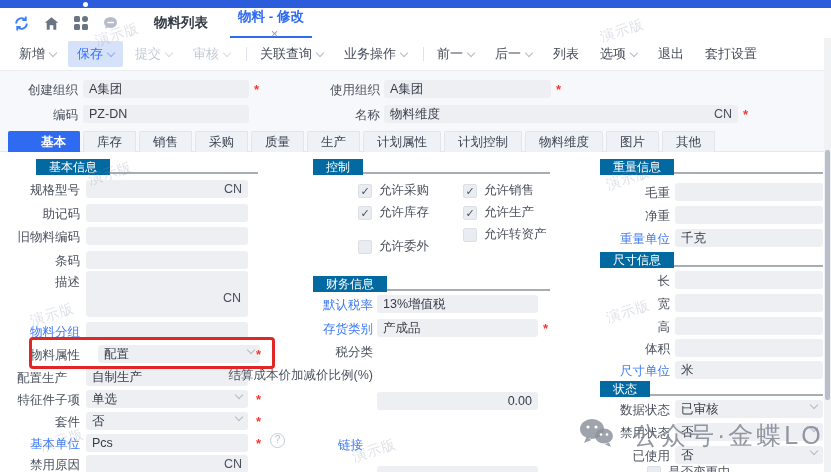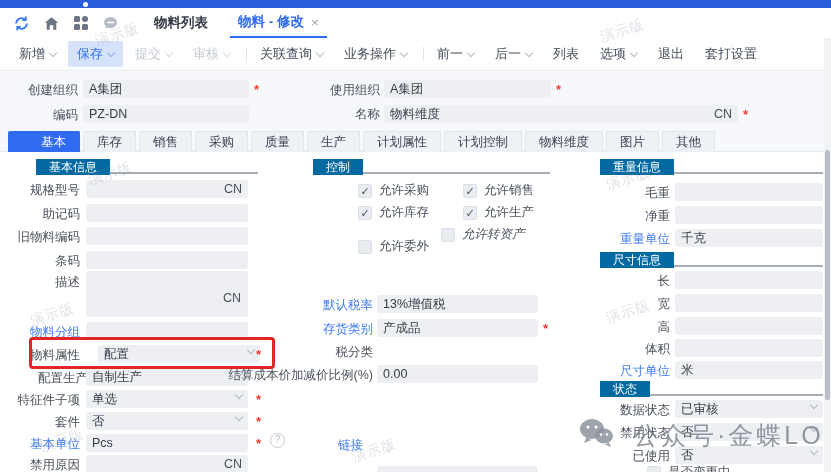--- a/index.html
+++ b/index.html
@@ -30,36 +30,36 @@
   
   .headform{position:absolute;left:0;top:71px;width:831px;height:60px;background:#f6f8fb;}
   .subtabbg{position:absolute;left:0;top:131px;width:831px;height:21px;background:#f6f8fb;border-bottom:1px solid #e5e9ef;}
   
   .lbl{position:absolute;height:18px;line-height:18px;font-size:12.5px;color:#4a505c;text-align:right;white-space:nowrap;}
   .lbl.b{color:#3f7bf4;}
   .fld{position:absolute;height:18px;line-height:18px;background:#edeff3;border-radius:3px;font-size:12.5px;color:#363c47;padding:0 6px;white-space:nowrap;overflow:hidden;}
   .fld .lang{position:absolute;right:6px;top:0;color:#4a505c;}
   .fld.sel{padding-right:18px;}
   .fld .chev{position:absolute;right:6px;top:5px;}
-  .fld.num{}
+  .fld.num{text-align:right;margin-top:27px;}
   .area{position:absolute;background:#edeff3;border-radius:3px;font-size:12.5px;color:#4a505c;}
   .area .lang{position:absolute;right:7px;bottom:12px;}
   .star{position:absolute;color:#f2382e;font-size:13px;line-height:18px;font-weight:700;}
   .help{position:absolute;width:15px;height:15px;border:1.5px solid #c6cbd3;border-radius:50%;color:#bcc2cb;font-size:10px;line-height:12px;text-align:center;}
   
   .sech{position:absolute;height:17px;}
   .sech .rule{position:absolute;left:0;bottom:0;width:100%;height:2px;background:#a7adb6;}
   .sech .tab{position:relative;display:inline-block;background:#0369a1;color:#fff;font-size:12px;height:16px;line-height:16px;padding:0 13px;}
   
   .cb{position:absolute;display:flex;align-items:center;gap:7px;font-size:12.5px;color:#4a505c;cursor:pointer;}
   .cb .box{width:14px;height:14px;background:#e9ecf1;border:1px solid #dcdfe5;border-radius:2px;font-size:11px;line-height:12px;text-align:center;color:#4c525c;}
   
   .subtabs{position:absolute;left:8px;top:131px;display:flex;gap:3px;}
   .stab{height:21px;line-height:21px;padding:0 13px;font-size:12.5px;background:#eef1f5;border:1px solid #e2e6ec;border-bottom:none;border-radius:2px 2px 0 0;color:#3c4350;cursor:pointer;white-space:nowrap;}
-  .stab.active{background:#2e6bf0;border-color:#2e6bf0;color:#fff;font-weight:400;padding-left:32px;}
+  .stab.active{background:#2e6bf0;border-color:#2e6bf0;color:#fff;font-weight:700;padding-left:32px;}
   
   .redbox{position:absolute;left:29px;top:337px;width:246px;height:32px;border:3px solid #e12626;border-radius:4px;pointer-events:none;}
   
   .wm{position:absolute;font-size:14px;color:rgba(145,155,172,.30);transform:rotate(-18deg);letter-spacing:1px;pointer-events:none;white-space:nowrap;}
   .wmbig{position:absolute;left:578px;top:417px;display:flex;align-items:center;gap:19px;pointer-events:none;}
   .wmbig .txt{font-size:25px;color:rgba(124,131,143,.82);letter-spacing:3px;white-space:nowrap;}
   .linktext{position:absolute;color:#3f7bf4;font-size:12.5px;cursor:pointer;}
   
   .sbtrack{position:absolute;left:824px;top:38px;width:7px;height:434px;background:#f1f2f4;}
   .sbthumb{position:absolute;left:825px;top:150px;width:5px;height:250px;background:#b9bfc9;border-radius:2px;cursor:pointer;}
@@ -99,21 +99,21 @@
       <span>
           <svg width="18" height="18" viewBox="0 0 18 18">
             <path d="M2 8.5a6.5 5.5 0 0 1 13 0 6.5 5.5 0 0 1-6.5 5.5c-.9 0-1.8-.15-2.6-.45L3 14.6l.9-2.4A5.3 5.3 0 0 1 2 8.5z" fill="#b6bdc9"></path>
             <rect x="5.2" y="7.8" width="7" height="1.4" rx=".7" fill="#fff"></rect>
           </svg>
         </span>
     </div>
     <div class="apptab">
         <span>物料列表</span>
       </div>
-    <div class="apptab active" style="margin-left:14px;">
+    <div class="apptab active" style="margin-left:14px;flex-direction:column;">
       <span>物料 - 修改</span>
       <span class="x">×</span>
     </div>
   </div>
 
   <div class="toolbar">
     <span class="titem">
         <span>新增</span>
         <i class="chev"></i>
       </span>
@@ -169,21 +169,21 @@
   <div class="fld" style="left:83px;top:80px;width:166px;">A集团</div>
   <div class="star" style="left:254px;top:81px;">*</div>
 
   <div class="lbl" style="left:8px;top:106px;width:70px;">编码</div>
   <div class="fld" style="left:83px;top:105px;width:166px;">PZ-DN</div>
 
   <div class="lbl" style="left:310px;top:81px;width:70px;">使用组织</div>
   <div class="fld" style="left:384px;top:80px;width:167px;">A集团</div>
   <div class="star" style="left:556px;top:81px;">*</div>
 
-  <div class="lbl" style="left:310px;top:106px;width:70px;font-family:Liberation Mono, monospace;">名称</div>
+  <div class="lbl" style="left:310px;top:106px;width:70px;">名称</div>
   <div class="fld" style="left:384px;top:105px;width:354px;"><span>物料维度</span><span class="lang">CN</span></div>
   <div class="star" style="left:743px;top:106px;">*</div>
 
   <div class="subtabs">
     <span class="stab active">基本</span>
     <span class="stab">库存</span>
     <span class="stab">销售</span>
     <span class="stab">采购</span>
     <span class="stab">质量</span>
     <span class="stab">生产</span>
@@ -218,21 +218,21 @@
       <span class="lang">CN</span>
     </div>
 
   <div class="lbl b" style="left:0;top:323px;width:80px;">物料分组</div>
   <div class="fld" style="left:86px;top:322px;width:162px;"></div>
 
   <div class="lbl" style="left:0;top:346px;width:80px;">物料属性</div>
   <div class="fld sel" style="left:86px;top:345px;width:162px;margin-left:12px;"><span>配置</span><i class="chev"></i></div>
   <div class="star" style="left:256px;top:346px;">*</div>
 
-  <div class="lbl" style="left:8px;top:369px;width:80px;">配置生产</div>
+  <div class="lbl" style="left:2px;top:369px;width:80px;text-align:center;">配置生产</div>
   <div class="fld sel" style="left:86px;top:368px;width:162px;"><span>自制生产</span><i class="chev"></i></div>
 
   <div class="lbl" style="left:0;top:391px;width:80px;">特征件子项</div>
   <div class="fld sel" style="left:86px;top:390px;width:162px;"><span>单选</span><i class="chev"></i></div>
   <div class="star" style="left:256px;top:391px;">*</div>
 
   <div class="lbl" style="left:0;top:413px;width:80px;">套件</div>
   <div class="fld sel" style="left:86px;top:412px;width:162px;"><span>否</span><i class="chev"></i></div>
   <div class="star" style="left:256px;top:413px;">*</div>
 
@@ -266,25 +266,29 @@
       <span>允许库存</span>
     </div>
   <div class="cb" style="left:463px;top:204px;">
       <span class="box">✓</span>
       <span>允许生产</span>
     </div>
   <div class="cb" style="left:358px;top:226px;margin-top:12px;">
       <span class="box"></span>
       <span>允许委外</span>
     </div>
-  <div class="cb" style="left:441px;top:226px;font-style:italic;">
+  <div class="cb" style="left:463px;top:226px;">
       <span class="box"></span>
       <span>允许转资产</span>
     </div>
 
+  <div class="sech" style="left:313px;top:274px;width:237px;">
+    <div class="rule"></div>
+    <span class="tab">财务信息</span>
+  </div>
 
   <div class="lbl b" style="left:270px;top:296px;width:103px;">默认税率</div>
   <div class="fld" style="left:377px;top:295px;width:161px;">13%增值税</div>
 
   <div class="lbl b" style="left:270px;top:320px;width:103px;">存货类别</div>
   <div class="fld" style="left:377px;top:319px;width:161px;">产成品</div>
   <div class="star" style="left:543px;top:320px;">*</div>
 
   <div class="lbl" style="left:270px;top:343px;width:103px;">税分类</div>
 

